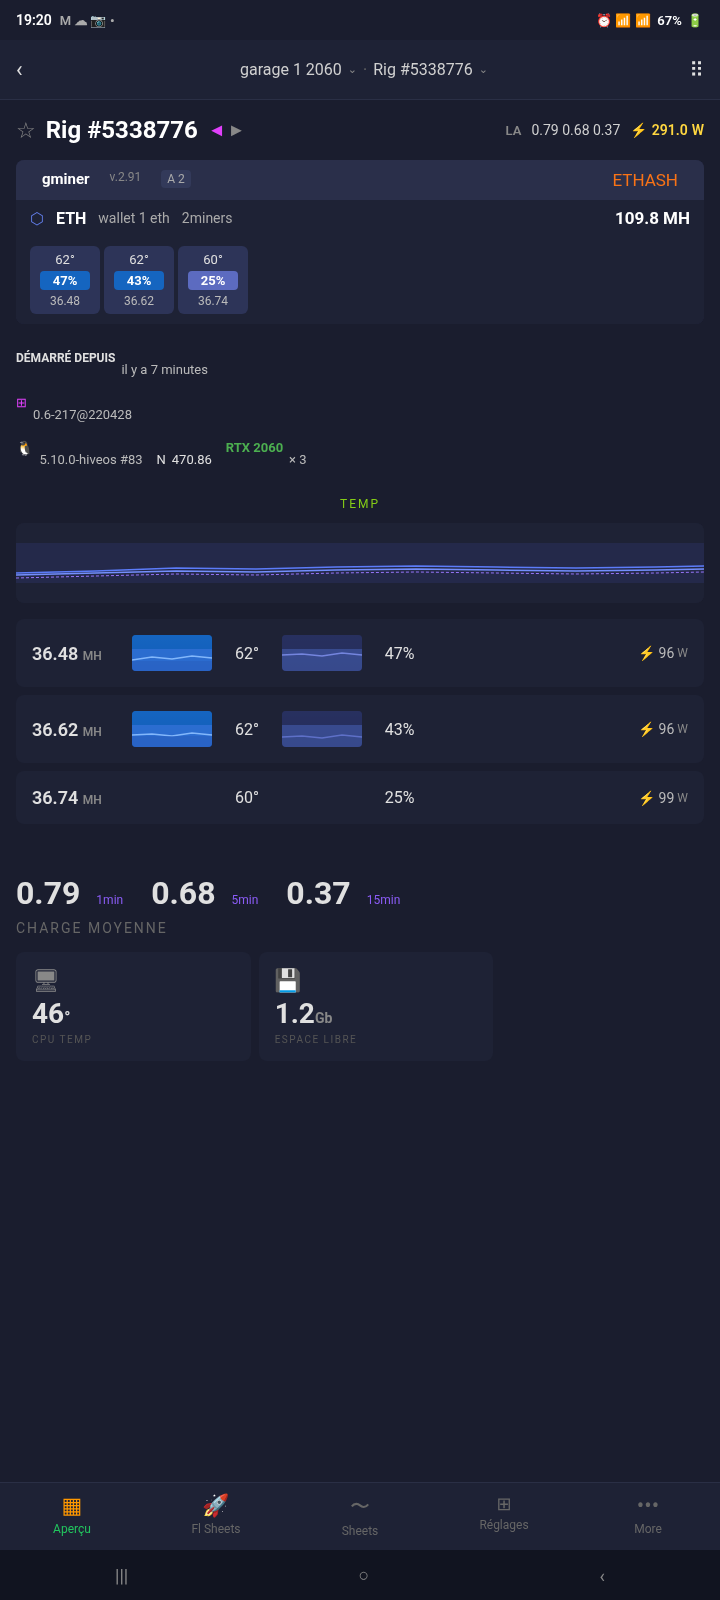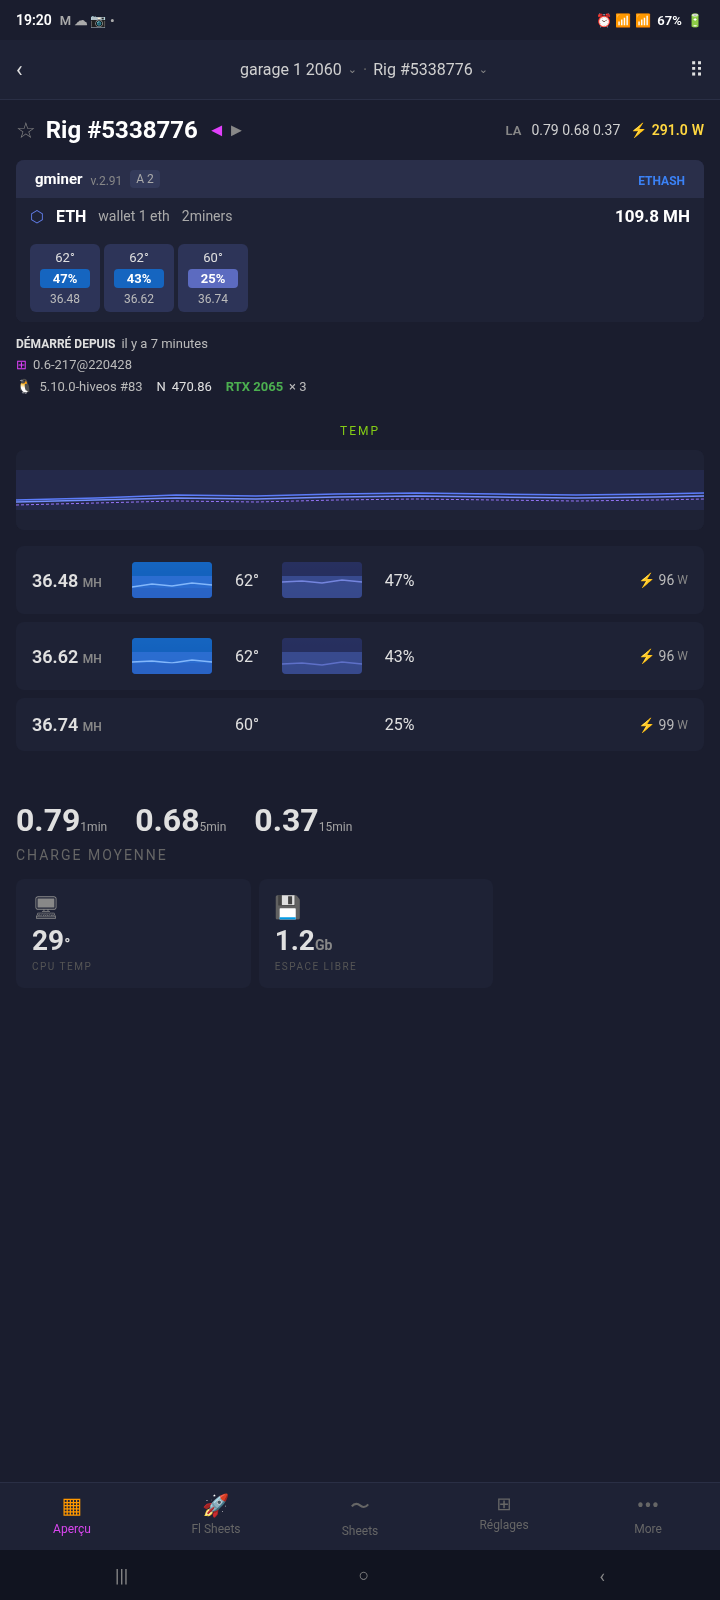--- a/index.html
+++ b/index.html
@@ -136,39 +136,39 @@
 
     
     .miner-card {
       background: #232740;
       border-radius: 8px;
       overflow: hidden;
       margin-bottom: 12px;
     }
     .miner-header {
       display: flex;
-      align-items: flex-end;
-      padding: 10px 19px;
+      align-items: flex-start;
+      padding: 10px 26px;
       background: #2a2f4a;
-      gap: 8px;
+      gap: 20px;
     }
     .miner-name {
       font-size: 15px;
       font-weight: 700;
       color: #fff;
     }
     .miner-version {
       font-size: 12px;
       color: #888;
     }
     .miner-algo-badge {
       margin-left: auto;
-      font-size: 12px;
-      font-weight: 700;
-      color: #3b82f6;
+      font-size: 17px;
+      font-weight: 400;
+      color: #f97316;
     }
     .algo-label {
       font-size: 12px;
       color: #aaa;
       padding: 2px 6px;
       background: #333a5a;
       border-radius: 4px;
     }
     .coin-row {
       display: flex;
@@ -250,20 +250,21 @@
       gap: 6px;
     }
     .info-label {
       font-weight: 700;
       color: #e0e0e0;
       text-transform: uppercase;
       font-size: 12px;
     }
     .info-value {
       color: #bbb;
+      margin-top: 24px;
     }
     .ip-value {
       color: #bbb;
     }
     .version-icon {
       color: #e040fb;
       font-size: 13px;
     }
     .linux-icon {
       font-size: 14px;
@@ -382,22 +383,22 @@
       align-items: baseline;
       margin-right: 24px;
     }
     .load-num {
       font-size: 32px;
       font-weight: 700;
       color: #e0e0e0;
     }
     .load-period {
       font-size: 12px;
-      color: #a3a3a3;
-      margin-left: 0;
+      color: #8b5cf6;
+      margin-left: 16px;
     }
     .load-title {
       font-size: 14px;
       letter-spacing: 2px;
       color: #666;
       text-transform: uppercase;
       margin-bottom: 16px;
     }
 
     
@@ -455,21 +456,21 @@
       color: #666;
     }
     .nav-item-icon.active {
       color: #ff9800;
     }
     .nav-item-label {
       font-size: 12px;
       color: #666;
     }
     .nav-item-label.active {
-      color: #d946ef;
+      color: #22c55e;
     }
 
     
     .android-nav {
       position: fixed;
       bottom: 0;
       left: 0;
       width: 720px;
       height: 50px;
       background: #111420;
@@ -576,21 +577,21 @@
     </div>
     <div class="info-row">
       <span class="version-icon">⊞</span>
       <span class="info-value">0.6-217@220428</span>
     </div>
     <div class="info-row">
       <span class="linux-icon">🐧</span>
       <span class="info-value">5.10.0-hiveos #83</span>
       <span class="info-value n-value" style="margin-left:8px;">N</span>
       <span class="info-value n-value">470.86</span>
-      <span class="gpu-badge" style="margin-left:8px;">RTX 2065</span>
+      <span class="gpu-badge" style="margin-left:8px;">RTX 2060</span>
       <span class="info-value">× 3</span>
     </div>
   </div>
 
   <div class="temp-section">
     <div class="section-label">TEMP</div>
 
     <div class="chart-container">
       <svg width="100%" height="100%" viewBox="0 0 688 80" preserveAspectRatio="none">
         <rect width="688" height="80" fill="#1e2235"></rect>
@@ -686,21 +687,21 @@
         <span class="load-num">0.37</span>
         <span class="load-period">15min</span>
       </div>
     </div>
     <div class="load-title">CHARGE MOYENNE</div>
 
     <div class="system-cards">
       <div class="sys-card">
         <div class="sys-card-icon">🖥</div>
         <div class="sys-card-value">
-          <span>29</span><span style="font-size:16px;">°</span>
+          <span>46</span><span style="font-size:16px;">°</span>
         </div>
         <div class="sys-card-label">CPU TEMP</div>
       </div>
       <div class="sys-card">
         <div class="sys-card-icon">💾</div>
         <div class="sys-card-value">
           <span>1.2</span><span style="font-size:14px; color:#888;">Gb</span>
         </div>
         <div class="sys-card-label">ESPACE LIBRE</div>
       </div>

